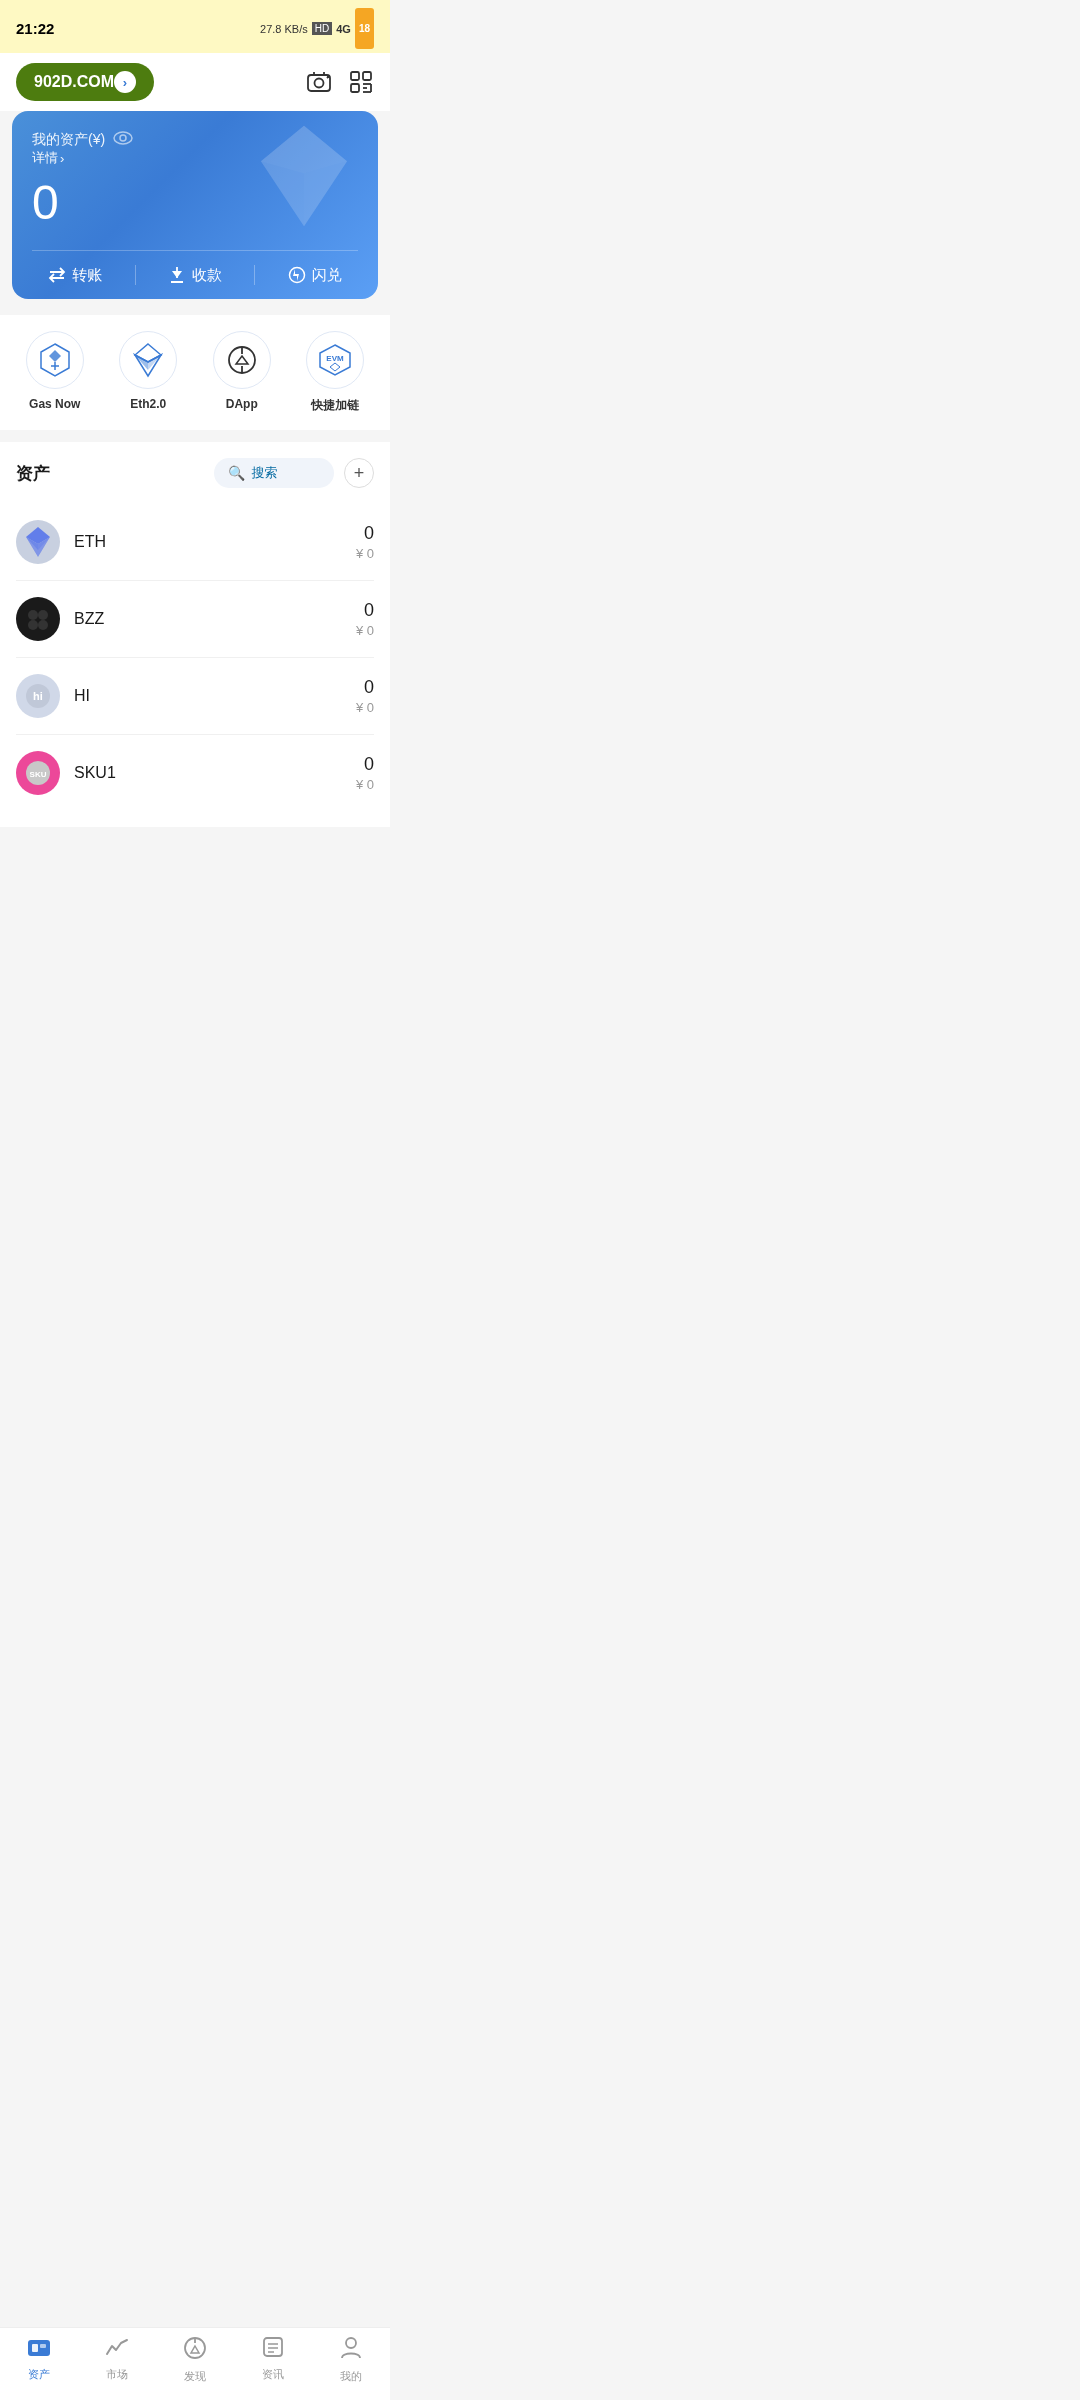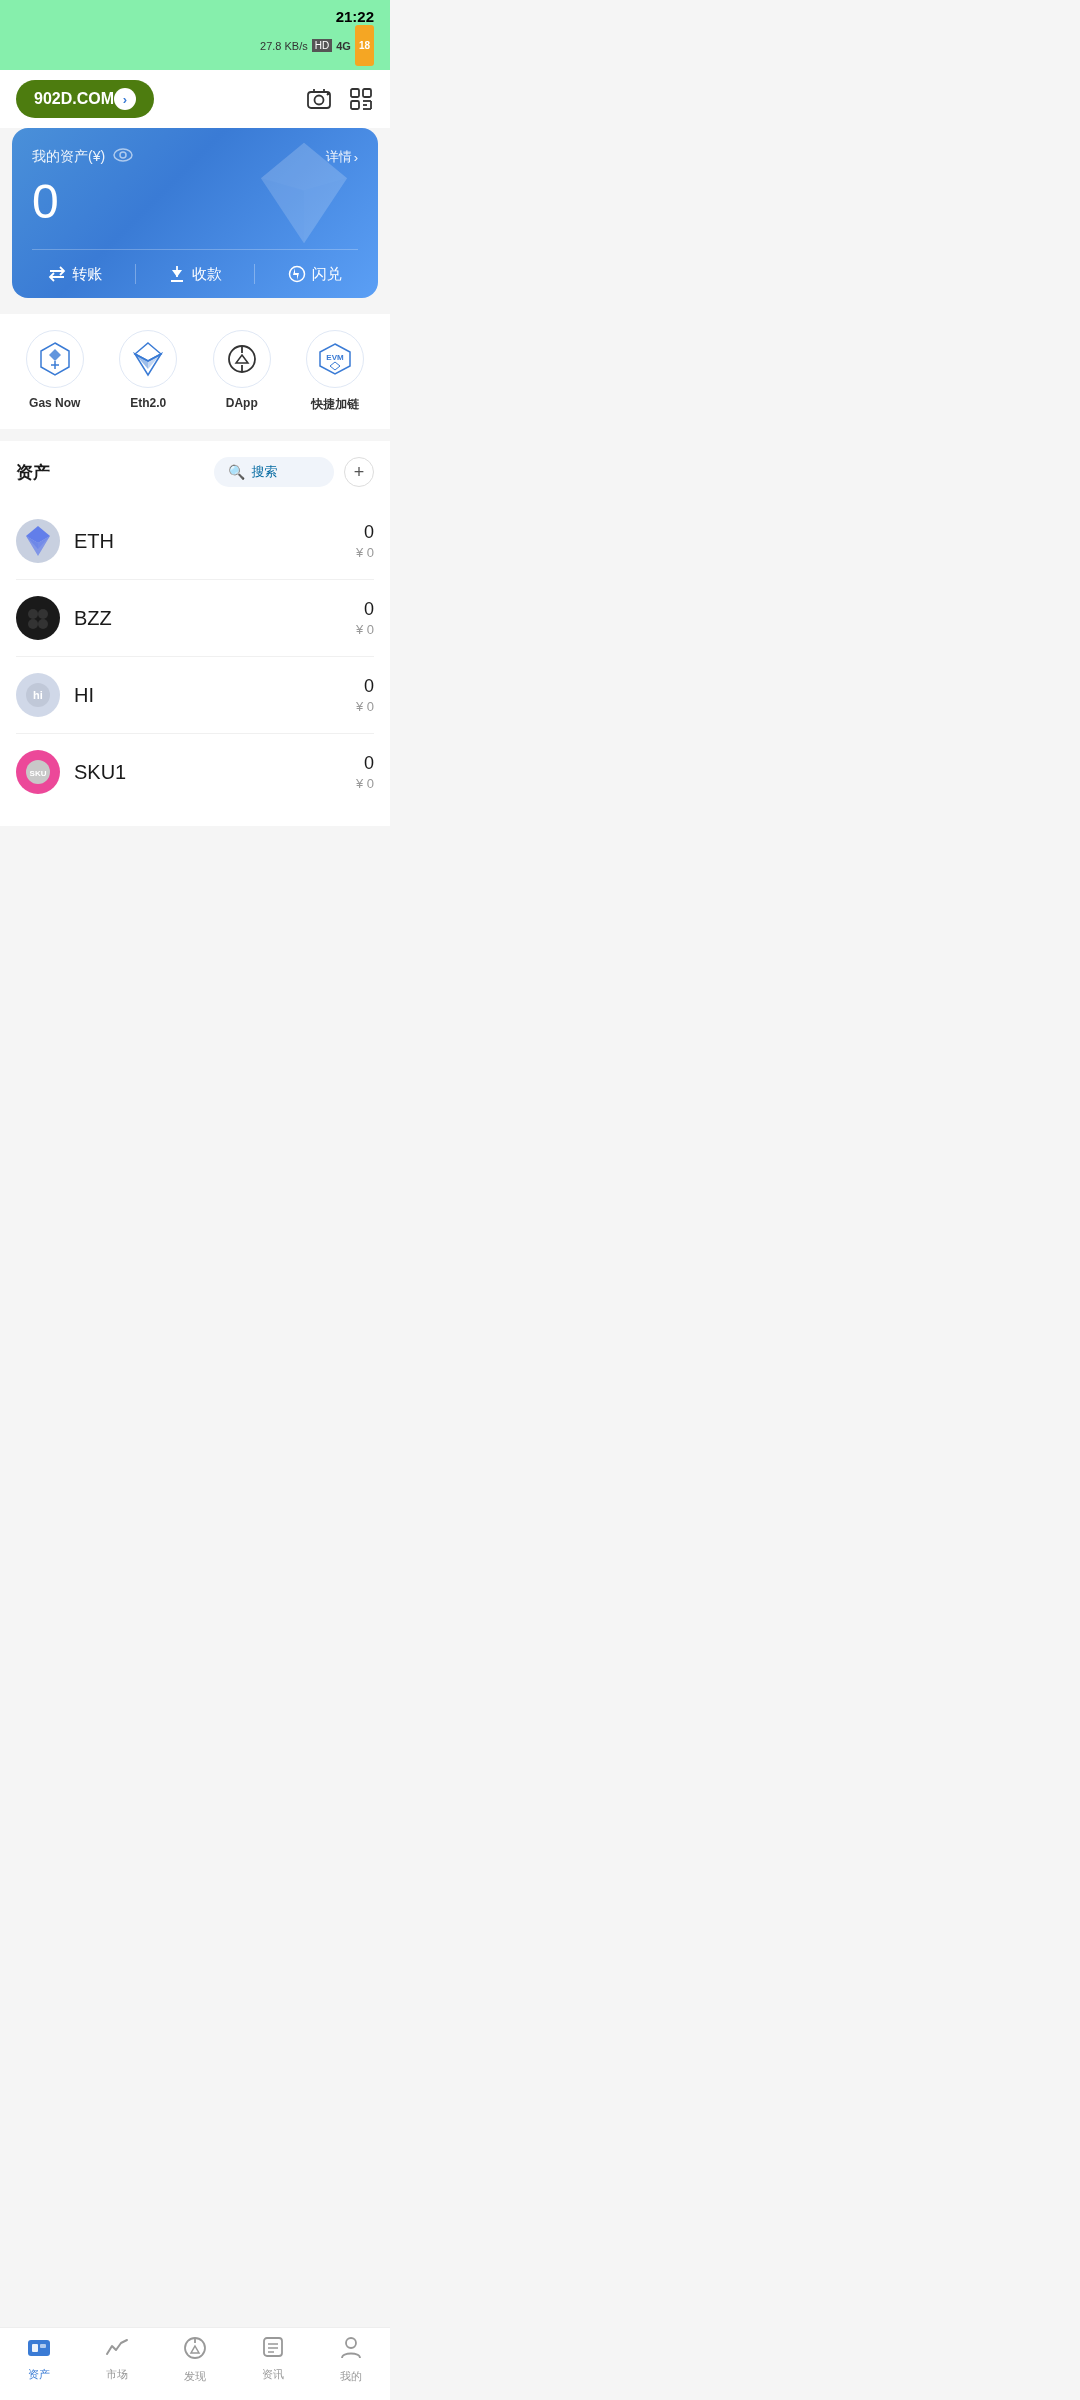--- a/index.html
+++ b/index.html
@@ -10,24 +10,23 @@
       font-family: -apple-system, 'PingFang SC', 'Helvetica Neue', sans-serif;
       background: #f5f5f5;
       position: relative;
       overflow-x: hidden;
     }
 
     
     .status-bar {
       display: flex;
       justify-content: space-between;
-      align-items: flex-end;
+      align-items: center;
       padding: 8px 16px 4px;
-      background: #86efac;
-      flex-direction: column;
+      background: #fef9c3;
     }
     .status-time {
       font-size: 15px;
       font-weight: 600;
       color: #000;
     }
     .status-icons {
       display: flex;
       align-items: center;
       gap: 4px;
@@ -102,20 +101,21 @@
       padding: 20px 20px 0;
       color: #fff;
       position: relative;
       overflow: hidden;
       min-height: 160px;
     }
     .asset-card-top {
       display: flex;
       justify-content: space-between;
       align-items: flex-start;
+      flex-direction: column;
     }
     .asset-label {
       display: flex;
       align-items: center;
       gap: 8px;
       font-size: 14px;
       opacity: 0.9;
     }
     .eye-icon {
       opacity: 0.8;
@@ -275,21 +275,21 @@
       width: 44px;
       height: 44px;
       border-radius: 50%;
       display: flex;
       align-items: center;
       justify-content: center;
       overflow: hidden;
       background: #e8e8e8;
     }
     .asset-name {
-      font-size: 20px;
+      font-size: 16px;
       font-weight: 500;
       color: #1a1a1a;
     }
     .asset-right {
       text-align: right;
     }
     .asset-amount {
       font-size: 18px;
       font-weight: 500;
       color: #1a1a1a;

